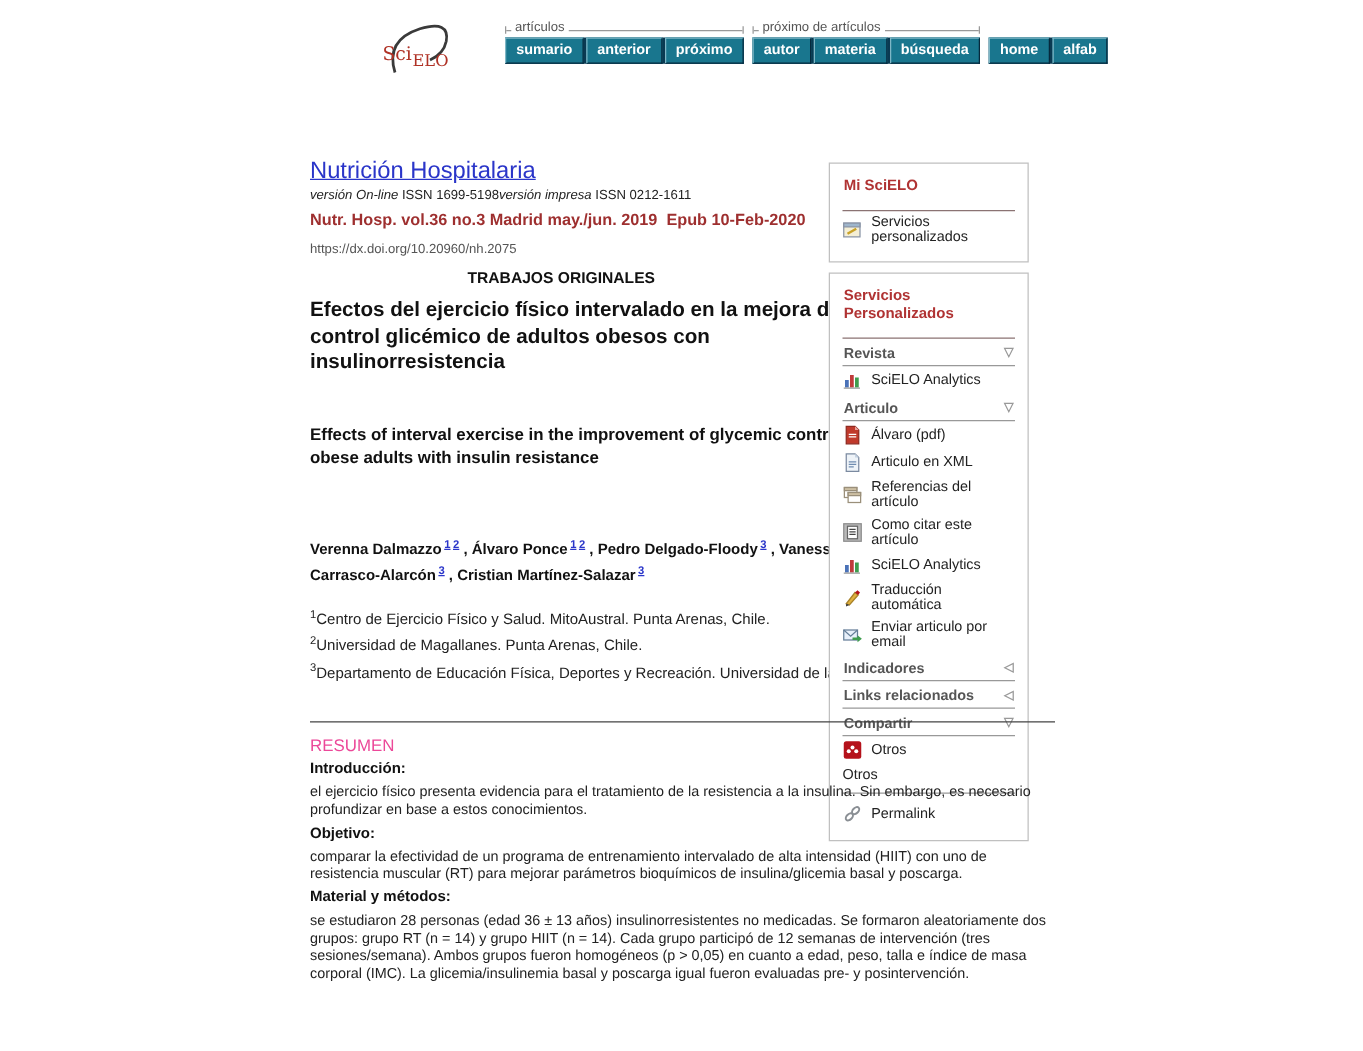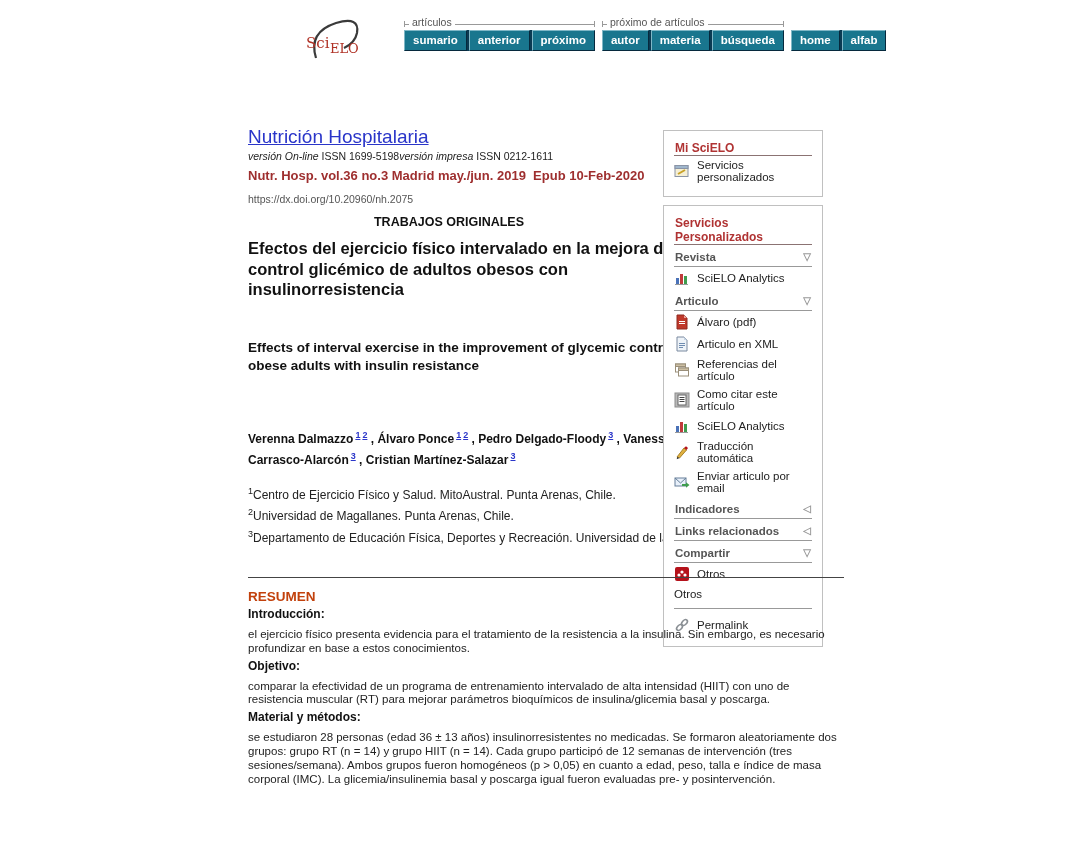--- a/index.html
+++ b/index.html
@@ -42,37 +42,37 @@
        margin-left:2px;cursor:pointer;}
   .auth-sep{white-space:pre;}
   #affiliations{position:absolute;left:248px;top:485px;width:560px;font-size:12px;
                 line-height:1.45;color:#222;}
   .affil{margin-bottom:2px;}
   .afsup{vertical-align:super;font-size:9px;}
 
   
   #sidebar{position:absolute;left:663px;top:130px;width:160px;}
   .sb-box{border:1px solid #c0c0c0;background:#fff;padding:8px 10px 10px;margin-bottom:8px;}
-  .sb-header{font-size:12px;font-weight:bold;color:#b03333;padding:2px 1px 0;
+  .sb-header{font-size:12px;font-weight:bold;color:#b03333;padding:2px 1px 13px;
              border-bottom:1px solid #8b7373;}
   .sb-section{display:flex;justify-content:space-between;align-items:center;
               padding:6px 1px 3px;border-bottom:1px solid #999;color:#555;
               font-weight:bold;font-size:11.5px;cursor:pointer;}
   .chev{color:#999;font-size:10px;line-height:10px;}
   .sb-item{display:flex;align-items:center;gap:7px;padding:3px 0;font-size:11.5px;
            color:#222;cursor:pointer;}
   .sb-text{padding:3px 0 5px;font-size:11.5px;color:#222;}
   .sb-div{border-top:1px solid #999;margin:3px 0 5px;}
   .icn{width:16px;height:16px;flex:none;display:inline-block;}
   .icn svg{display:block;}
 
   
   #abstract{position:absolute;left:248px;top:570px;width:596px;}
   #abstract-rule{border-top:1px solid #444;margin-top:7px;}
-  #abstract-heading{margin-top:11px;font-size:13.5px;font-weight:bold;color:#c2410c;}
+  #abstract-heading{margin-top:11px;font-size:13.5px;font-weight:normal;color:#ec4899;}
   .abs-label{margin-top:3px;font-size:12px;font-weight:bold;color:#111;}
   .abs-para{margin-top:7px;font-size:11.5px;line-height:13.8px;color:#222;}
 </style>
 </head>
 <body>
 
 <div id="page">
 
   <div id="logo">
     <svg width="84" height="56" viewBox="0 0 84 56">

